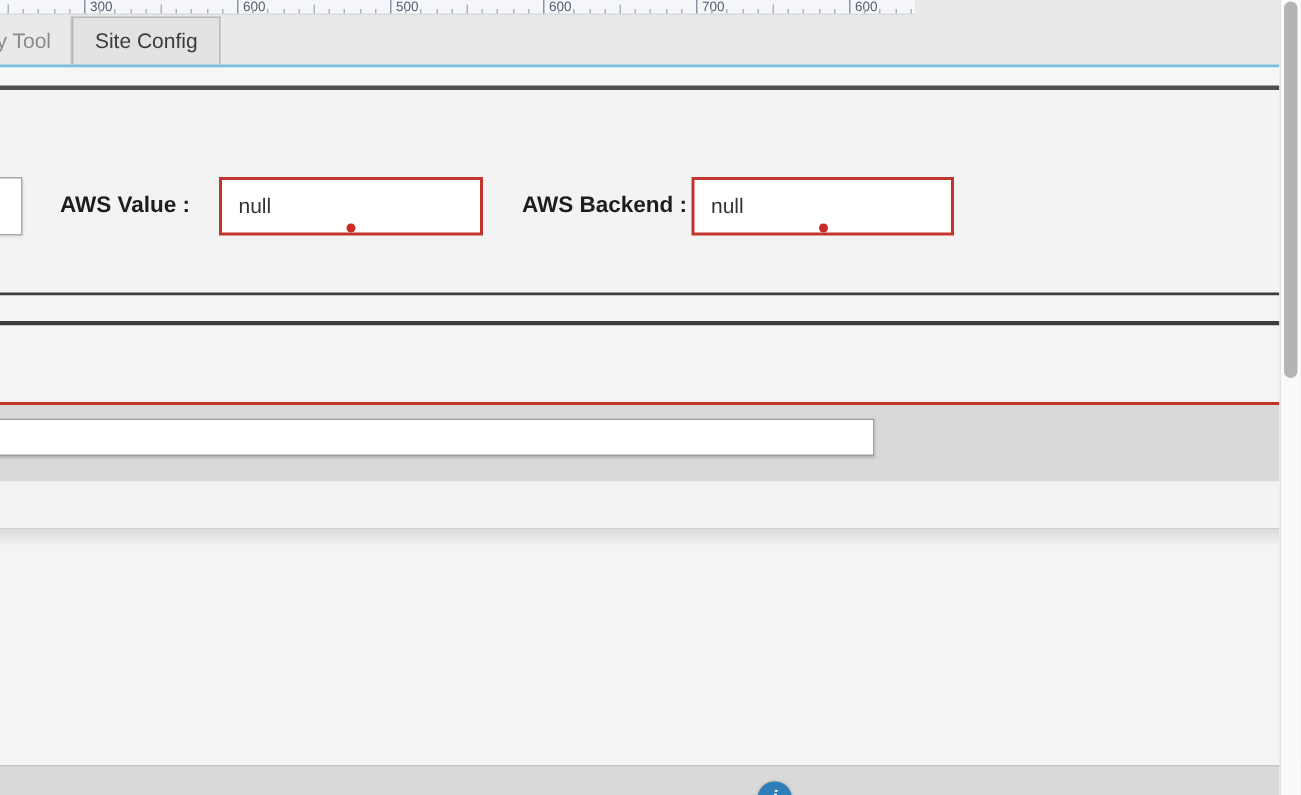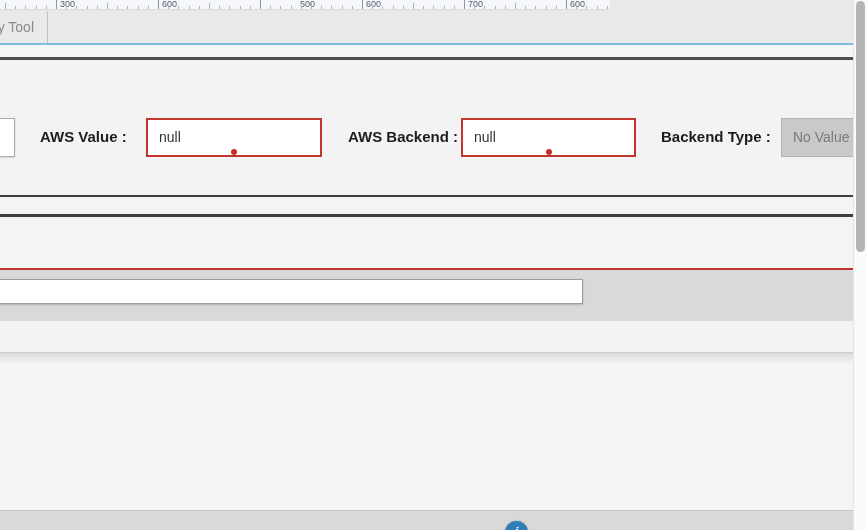--- a/index.html
+++ b/index.html
@@ -88,21 +88,21 @@
         <div class="tick" style="left: 168.2px; height: 3.5px;"></div>
         <div class="tick" style="left: 178.4px; height: 3.5px;"></div>
         <div class="tick" style="left: 188.6px; height: 3.5px;"></div>
         <div class="tick" style="left: 198.8px; height: 3.5px;"></div>
         <div class="tick" style="left: 209px; height: 6px;"></div>
         <div class="tick" style="left: 219.2px; height: 3.5px;"></div>
         <div class="tick" style="left: 229.4px; height: 3.5px;"></div>
         <div class="tick" style="left: 239.6px; height: 3.5px;"></div>
         <div class="tick" style="left: 249.8px; height: 3.5px;"></div>
         <div class="tick major" style="left: 260px; height: 9px;"></div>
-        <div class="lbl" style="left: 264px; margin-left: 36px;">500</div>
+        <div class="lbl" style="left: 264px;">500</div>
         <div class="tick" style="left: 270.2px; height: 3.5px;"></div>
         <div class="tick" style="left: 280.4px; height: 3.5px;"></div>
         <div class="tick" style="left: 290.6px; height: 3.5px;"></div>
         <div class="tick" style="left: 300.8px; height: 3.5px;"></div>
         <div class="tick" style="left: 311px; height: 6px;"></div>
         <div class="tick" style="left: 321.2px; height: 3.5px;"></div>
         <div class="tick" style="left: 331.4px; height: 3.5px;"></div>
         <div class="tick" style="left: 341.6px; height: 3.5px;"></div>
         <div class="tick" style="left: 351.8px; height: 3.5px;"></div>
         <div class="tick major" style="left: 362px; height: 9px;"></div>
@@ -130,44 +130,43 @@
         <div class="tick major" style="left: 566px; height: 9px;"></div>
         <div class="lbl" style="left: 570px;">600</div>
         <div class="tick" style="left: 576.2px; height: 3.5px;"></div>
         <div class="tick" style="left: 586.4px; height: 3.5px;"></div>
         <div class="tick" style="left: 596.6px; height: 3.5px;"></div>
         <div class="tick" style="left: 606.8px; height: 3.5px;"></div>
       </div>
     <div class="tab-partial">
       <span>y Tool</span>
     </div>
+    <div class="tab-active">
+      <span>Site Config</span>
+    </div>
   </div>
   <div class="blue-line"></div>
   <div class="gap-strip"></div>
   <div class="dark-line-1"></div>
 
   <div class="form-area">
     <div class="cut-input-left"></div>
 
     <div class="fld-label" style="left:40px">AWS Value :</div>
     <div class="err-input" style="left:146px; width:176px">
       <span>null</span>
       <span class="err-dot" style="left:83px; top:29px"></span>
     </div>
 
     <div class="fld-label" style="left:348px">AWS Backend :</div>
     <div class="err-input" style="left:461px; width:175px">
       <span>null</span>
       <span class="err-dot" style="left:83px; top:29px"></span>
     </div>
 
-    <div class="fld-label" style="left:661px">Backend Type :</div>
-    <div class="disabled-select">
-      <span>No Value</span>
-    </div>
   </div>
 
   <div class="dark-line-2"></div>
   <div class="band-1"></div>
   <div class="dark-line-3"></div>
   <div class="band-2"></div>
   <div class="red-line"></div>
 
   <div class="gray-section"></div>
   <input class="search-input" type="text" value="" placeholder="" style="">

